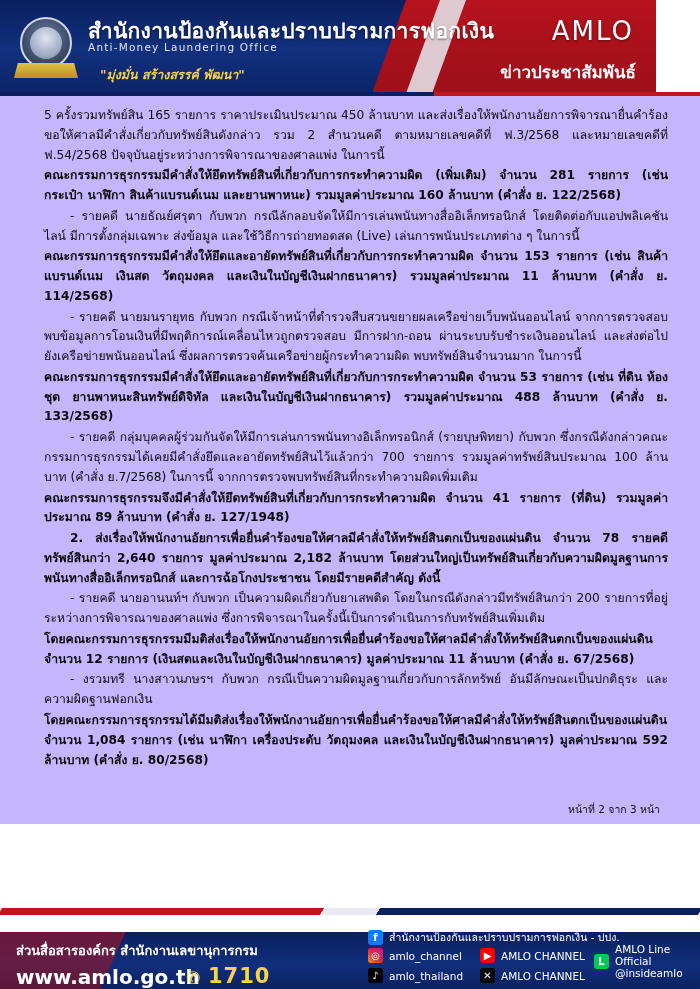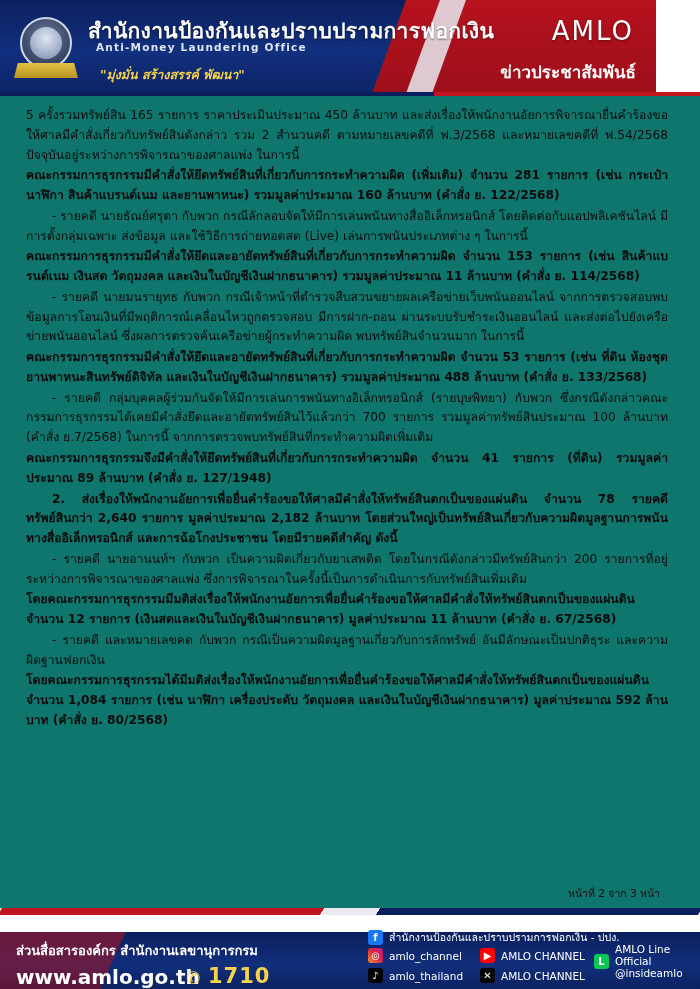--- a/index.html
+++ b/index.html
@@ -59,22 +59,22 @@
     background: linear-gradient(180deg,#e2c246,#b8931f);
     clip-path: polygon(6% 0, 94% 0, 100% 100%, 0 100%);
   }
   .header-th {
     position: absolute; left: 88px; top: 14px;
     color: #ffffff; font-size: 21px; font-weight: bold;
     letter-spacing: .3px;
     text-shadow: 0 1px 2px rgba(0,0,0,.5);
   }
   .header-en {
-    position: absolute; left: 96px; top: 41px;
-    color: #dfe4f2; font-size: 10.5px; font-weight: bold;
+    position: absolute; left: 88px; top: 41px;
+    color: #dfe4f2; font-size: 10.5px; font-weight: normal;
     letter-spacing: 1.2px;
   }
   .header-slogan {
     position: absolute; left: 100px; top: 65px;
     color: #f4d24a; font-size: 12.5px; font-weight: bold;
     font-style: italic;
   }
   .amlo-logo {
     position: absolute; right: 22px; top: 16px;
     color: #ffffff; font-size: 26px; font-weight: normal;
@@ -88,23 +88,23 @@
   .header-underline {
     position: absolute; left: 0; top: 92px;
     width: 700px; height: 4px;
     background: linear-gradient(90deg, #0b1f5e 0%, #0b1f5e 62%, #c0141f 62%, #c0141f 100%);
   }
 
   
   .content {
     position: absolute;
     left: 0; top: 96px;
-    width: 700px; height: 812px;
-    padding: 10px 32px 0 26px;
-    background: #0f766e;
+    width: 700px; height: 728px;
+    padding: 10px 32px 0 44px;
+    background: #c4b5fd;
   }
   .content p {
     font-size: 12.2px;
     line-height: 1.62;
     color: #0a0a0a;
     text-align: justify;
     margin-bottom: 1px;
     word-break: break-word;
   }
   .content p.b { font-weight: bold; }
@@ -211,21 +211,21 @@
     <p class="b">คณะกรรมการธุรกรรมมีคำสั่งให้ยึดทรัพย์สินที่เกี่ยวกับการกระทำความผิด (เพิ่มเติม) จำนวน 281 รายการ (เช่น กระเป๋า นาฬิกา สินค้าแบรนด์เนม และยานพาหนะ) รวมมูลค่าประมาณ 160 ล้านบาท (คำสั่ง ย. 122/2568)</p>
     <p class="ind">- รายคดี นายธัณย์ศรุตา กับพวก กรณีลักลอบจัดให้มีการเล่นพนันทางสื่ออิเล็กทรอนิกส์ โดยติดต่อกับแอปพลิเคชันไลน์ มีการตั้งกลุ่มเฉพาะ ส่งข้อมูล และใช้วิธีการถ่ายทอดสด (Live) เล่นการพนันประเภทต่าง ๆ ในการนี้</p>
     <p class="b">คณะกรรมการธุรกรรมมีคำสั่งให้ยึดและอายัดทรัพย์สินที่เกี่ยวกับการกระทำความผิด จำนวน 153 รายการ (เช่น สินค้าแบรนด์เนม เงินสด วัตถุมงคล และเงินในบัญชีเงินฝากธนาคาร) รวมมูลค่าประมาณ 11 ล้านบาท (คำสั่ง ย. 114/2568)</p>
     <p class="ind">- รายคดี นายมนรายุทธ กับพวก กรณีเจ้าหน้าที่ตำรวจสืบสวนขยายผลเครือข่ายเว็บพนันออนไลน์ จากการตรวจสอบพบข้อมูลการโอนเงินที่มีพฤติการณ์เคลื่อนไหวถูกตรวจสอบ มีการฝาก-ถอน ผ่านระบบรับชำระเงินออนไลน์ และส่งต่อไปยังเครือข่ายพนันออนไลน์ ซึ่งผลการตรวจค้นเครือข่ายผู้กระทำความผิด พบทรัพย์สินจำนวนมาก ในการนี้</p>
     <p class="b">คณะกรรมการธุรกรรมมีคำสั่งให้ยึดและอายัดทรัพย์สินที่เกี่ยวกับการกระทำความผิด จำนวน 53 รายการ (เช่น ที่ดิน ห้องชุด ยานพาหนะสินทรัพย์ดิจิทัล และเงินในบัญชีเงินฝากธนาคาร) รวมมูลค่าประมาณ 488 ล้านบาท (คำสั่ง ย. 133/2568)</p>
     <p class="ind">- รายคดี กลุ่มบุคคลผู้ร่วมกันจัดให้มีการเล่นการพนันทางอิเล็กทรอนิกส์ (รายบุษพิทยา) กับพวก ซึ่งกรณีดังกล่าวคณะกรรมการธุรกรรมได้เคยมีคำสั่งยึดและอายัดทรัพย์สินไว้แล้วกว่า 700 รายการ รวมมูลค่าทรัพย์สินประมาณ 100 ล้านบาท (คำสั่ง ย.7/2568) ในการนี้ จากการตรวจพบทรัพย์สินที่กระทำความผิดเพิ่มเติม</p>
     <p class="b">คณะกรรมการธุรกรรมจึงมีคำสั่งให้ยึดทรัพย์สินที่เกี่ยวกับการกระทำความผิด จำนวน 41 รายการ (ที่ดิน) รวมมูลค่าประมาณ 89 ล้านบาท (คำสั่ง ย. 127/1948)</p>
     <p class="b ind">2. ส่งเรื่องให้พนักงานอัยการเพื่อยื่นคำร้องขอให้ศาลมีคำสั่งให้ทรัพย์สินตกเป็นของแผ่นดิน จำนวน 78 รายคดี ทรัพย์สินกว่า 2,640 รายการ มูลค่าประมาณ 2,182 ล้านบาท โดยส่วนใหญ่เป็นทรัพย์สินเกี่ยวกับความผิดมูลฐานการพนันทางสื่ออิเล็กทรอนิกส์ และการฉ้อโกงประชาชน โดยมีรายคดีสำคัญ ดังนี้</p>
     <p class="ind">- รายคดี นายอานนท์ฯ กับพวก เป็นความผิดเกี่ยวกับยาเสพติด โดยในกรณีดังกล่าวมีทรัพย์สินกว่า 200 รายการที่อยู่ระหว่างการพิจารณาของศาลแพ่ง ซึ่งการพิจารณาในครั้งนี้เป็นการดำเนินการกับทรัพย์สินเพิ่มเติม</p>
     <p class="b">โดยคณะกรรมการธุรกรรมมีมติส่งเรื่องให้พนักงานอัยการเพื่อยื่นคำร้องขอให้ศาลมีคำสั่งให้ทรัพย์สินตกเป็นของแผ่นดิน จำนวน 12 รายการ (เงินสดและเงินในบัญชีเงินฝากธนาคาร) มูลค่าประมาณ 11 ล้านบาท (คำสั่ง ย. 67/2568)</p>
-    <p class="ind">- รายคดี และหมายเลขคด กับพวก กรณีเป็นความผิดมูลฐานเกี่ยวกับการลักทรัพย์ อันมีลักษณะเป็นปกติธุระ และความผิดฐานฟอกเงิน</p>
+    <p class="ind">- งรวมทรี นางสาวนภษรฯ กับพวก กรณีเป็นความผิดมูลฐานเกี่ยวกับการลักทรัพย์ อันมีลักษณะเป็นปกติธุระ และความผิดฐานฟอกเงิน</p>
     <p class="b">โดยคณะกรรมการธุรกรรมได้มีมติส่งเรื่องให้พนักงานอัยการเพื่อยื่นคำร้องขอให้ศาลมีคำสั่งให้ทรัพย์สินตกเป็นของแผ่นดิน จำนวน 1,084 รายการ (เช่น นาฬิกา เครื่องประดับ วัตถุมงคล และเงินในบัญชีเงินฝากธนาคาร) มูลค่าประมาณ 592 ล้านบาท (คำสั่ง ย. 80/2568)</p>
     <div class="page-num">หน้าที่ 2 จาก 3 หน้า</div>
   </div>
 
   <div class="pre-footer">
     <div class="s1"></div>
   </div>
 
   <div class="footer">
     <div class="footer-diag"></div>

